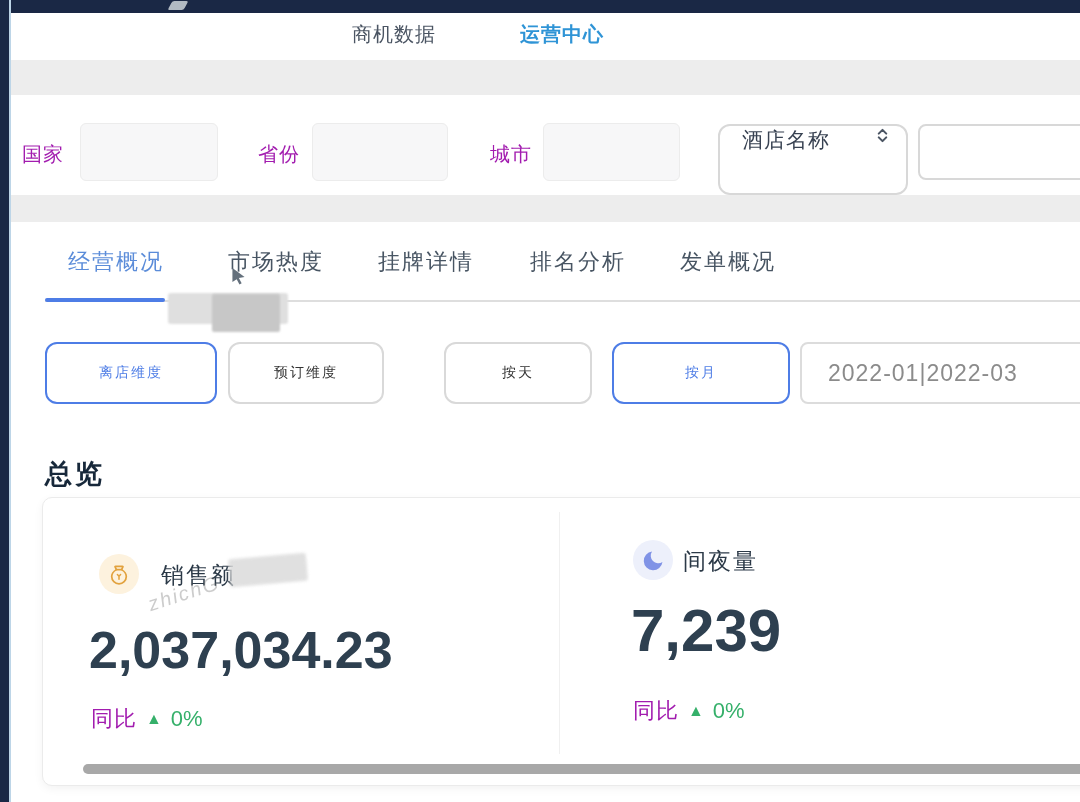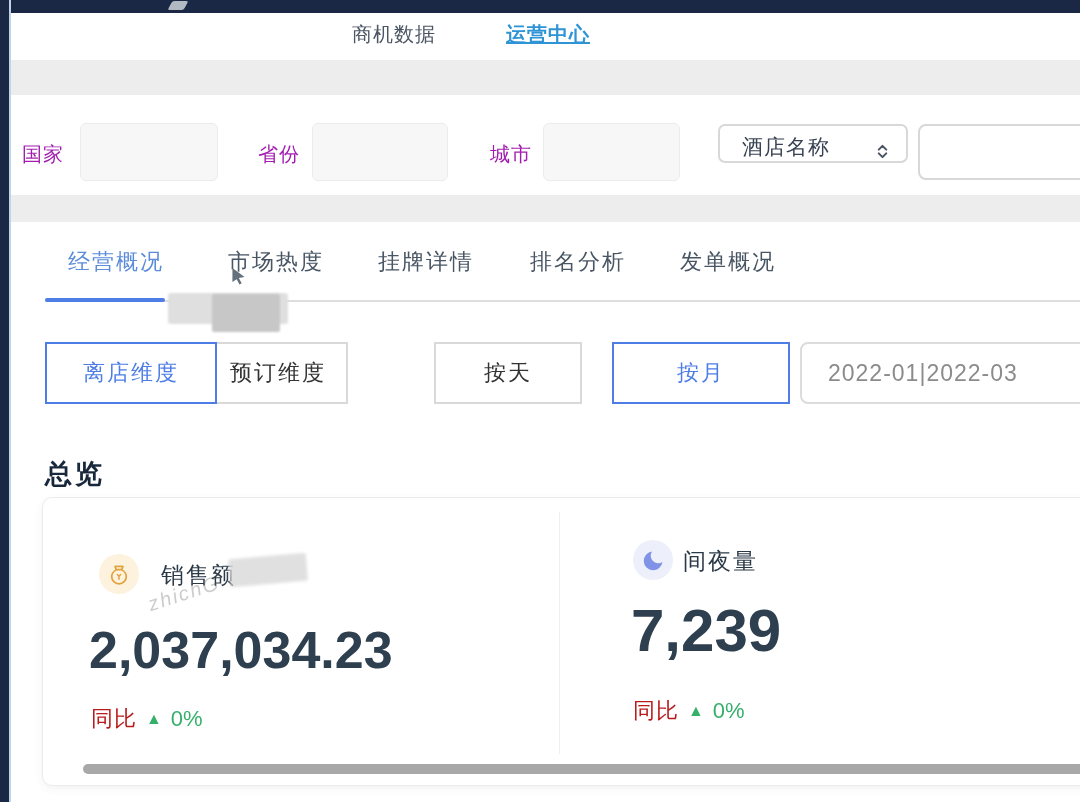--- a/index.html
+++ b/index.html
@@ -12,77 +12,77 @@
   
   .frame-top{left:0;top:0;width:1080px;height:13px;background:#1a2845;}
   .frame-left{left:0;top:0;width:9px;height:802px;background:#1a2845;}
   .frame-left-edge{left:9px;top:0;width:2px;height:802px;background:#bdd5e7;}
   .top-mark{left:170px;top:1px;width:16px;height:9px;background:#ccd4d9;opacity:.85;
     transform:skewX(-28deg);border-radius:2px;}
 
   
   .nav-item{top:21px;font-size:20px;color:#4b5563;letter-spacing:1px;cursor:pointer;}
   .nav-item.active{color:#2f94d6;font-weight:bold;}
-  #nav-0{left:352px;} #nav-1{left:506px;text-decoration:underline;}
+  #nav-0{left:352px;} #nav-1{left:520px;}
 
   .band{left:0;width:1080px;background:#ededed;}
   .band1{top:60px;height:35px;}
   .band2{top:195px;height:27px;}
 
   
   .f-label{top:141px;font-size:20px;color:#a21caf;letter-spacing:1px;}
   #f-label-country{left:22px;} #f-label-province{left:258px;} #f-label-city{left:490px;}
   .f-input{top:123px;height:58px;background:#f7f7f8;border:1px solid #ececec;border-radius:6px;
     outline:none;padding:0 10px;font-size:18px;color:#333;}
   #f-input-country{left:80px;width:138px;}
   #f-input-province{left:312px;width:136px;}
   #f-input-city{left:543px;width:137px;}
-  .f-select{left:718px;top:124px;width:190px;height:39px;background:#fff;border:2px solid #d8d8d8;
-    border-radius:7px;display:flex;align-items:flex-end;justify-content:space-between;
+  .f-select{left:718px;top:124px;width:190px;height:71px;background:#fff;border:2px solid #d8d8d8;
+    border-radius:12px;display:flex;align-items:flex-start;justify-content:space-between;
     padding:0 16px 0 22px;font-size:21px;color:#374151;cursor:pointer;letter-spacing:1px;}
   .f-input-hotel{left:918px;top:124px;width:176px;height:56px;background:#fff;
     border:2px solid #d8d8d8;border-radius:8px;outline:none;padding:0 12px;font-size:18px;color:#333;}
 
   
   .tab{top:247px;font-size:22px;color:#485563;letter-spacing:2px;cursor:pointer;}
   .tab.active{color:#5b8cd9;}
   #tab-0{left:68px;} #tab-1{left:228px;} #tab-2{left:378px;} #tab-3{left:530px;} #tab-4{left:680px;}
   .tabs-divider{left:45px;top:300px;width:1035px;height:2px;background:#dedede;}
   .tab-underline{left:45px;top:298px;width:120px;height:4px;background:#4e7de6;border-radius:2px;}
   .blur-patch-1{left:168px;top:293px;width:120px;height:31px;background:#dfdfdf;border-radius:3px;filter:blur(1px);}
   .blur-patch-2{left:212px;top:294px;width:68px;height:38px;background:#c7c7c7;border-radius:2px;filter:blur(1px);}
   .cursor-icon{left:231px;top:268px;width:15px;height:17px;}
 
   
-  .btn{height:62px;border-radius:0;background:#fff;display:flex;align-items:center;
-    justify-content:center;font-size:22px;letter-spacing:2px;cursor:pointer;top:342px;}
+  .btn{height:62px;border-radius:12px;background:#fff;display:flex;align-items:center;
+    justify-content:center;font-size:14px;letter-spacing:2px;cursor:pointer;top:342px;}
   .btn.active{border:2px solid #4e7de6;color:#4e7de6;z-index:2;}
   .btn.plain{border:2px solid #d9d9d9;color:#333;z-index:1;}
   #btn-dim-0{left:45px;width:172px;}
-  #btn-dim-1{left:208px;width:140px;}
-  #btn-gran-0{left:434px;width:148px;}
+  #btn-dim-1{left:228px;width:156px;}
+  #btn-gran-0{left:444px;width:148px;}
   #btn-gran-1{left:612px;width:178px;}
   .date-box{left:800px;top:342px;width:300px;height:62px;border:2px solid #dcdcdc;border-radius:8px;
     background:#fff;display:flex;align-items:center;padding-left:26px;font-size:23px;color:#8b8b8b;
     letter-spacing:1px;cursor:pointer;}
 
   .section-title{left:45px;top:438px;font-size:27px;font-weight:700;color:#17283a;letter-spacing:3px;margin-top:18px;}
 
   
   .card{left:42px;top:497px;width:1056px;height:289px;background:#fff;border:1px solid #ebebeb;
     border-radius:10px;box-shadow:0 3px 10px rgba(0,0,0,.05);}
   .card-divider{left:516px;top:14px;width:1px;height:242px;background:#f0f0f0;}
 
   .metric-icon{width:40px;height:40px;border-radius:50%;display:flex;align-items:center;justify-content:center;}
   .icon-gold{background:#fdf2de;}
   .icon-blue{background:#edf0fb;}
   .metric-label{font-size:23px;color:#2b3947;font-weight:500;letter-spacing:2px;}
   .metric-value{font-weight:700;color:#2e4050;letter-spacing:0;}
   .yoy{display:flex;align-items:center;gap:9px;}
-  .yoy-label{font-size:22px;color:#b91c1c;letter-spacing:1px;}
+  .yoy-label{font-size:22px;color:#a21caf;letter-spacing:1px;}
   .yoy-tri{font-size:16px;color:#35b06a;line-height:1;}
   .yoy-value{font-size:22px;color:#35b06a;font-weight:500;}
 
   #m1-icon{left:56px;top:56px;}
   #m1-label{left:106px;top:62px;margin-left:12px;}
   #m1-value{left:46px;top:122px;font-size:52px;}
   #m1-yoy{left:48px;top:206px;}
   #m2-icon{left:590px;top:42px;}
   #m2-label{left:640px;top:48px;}
   #m2-value{left:588px;top:98px;font-size:60px;}

